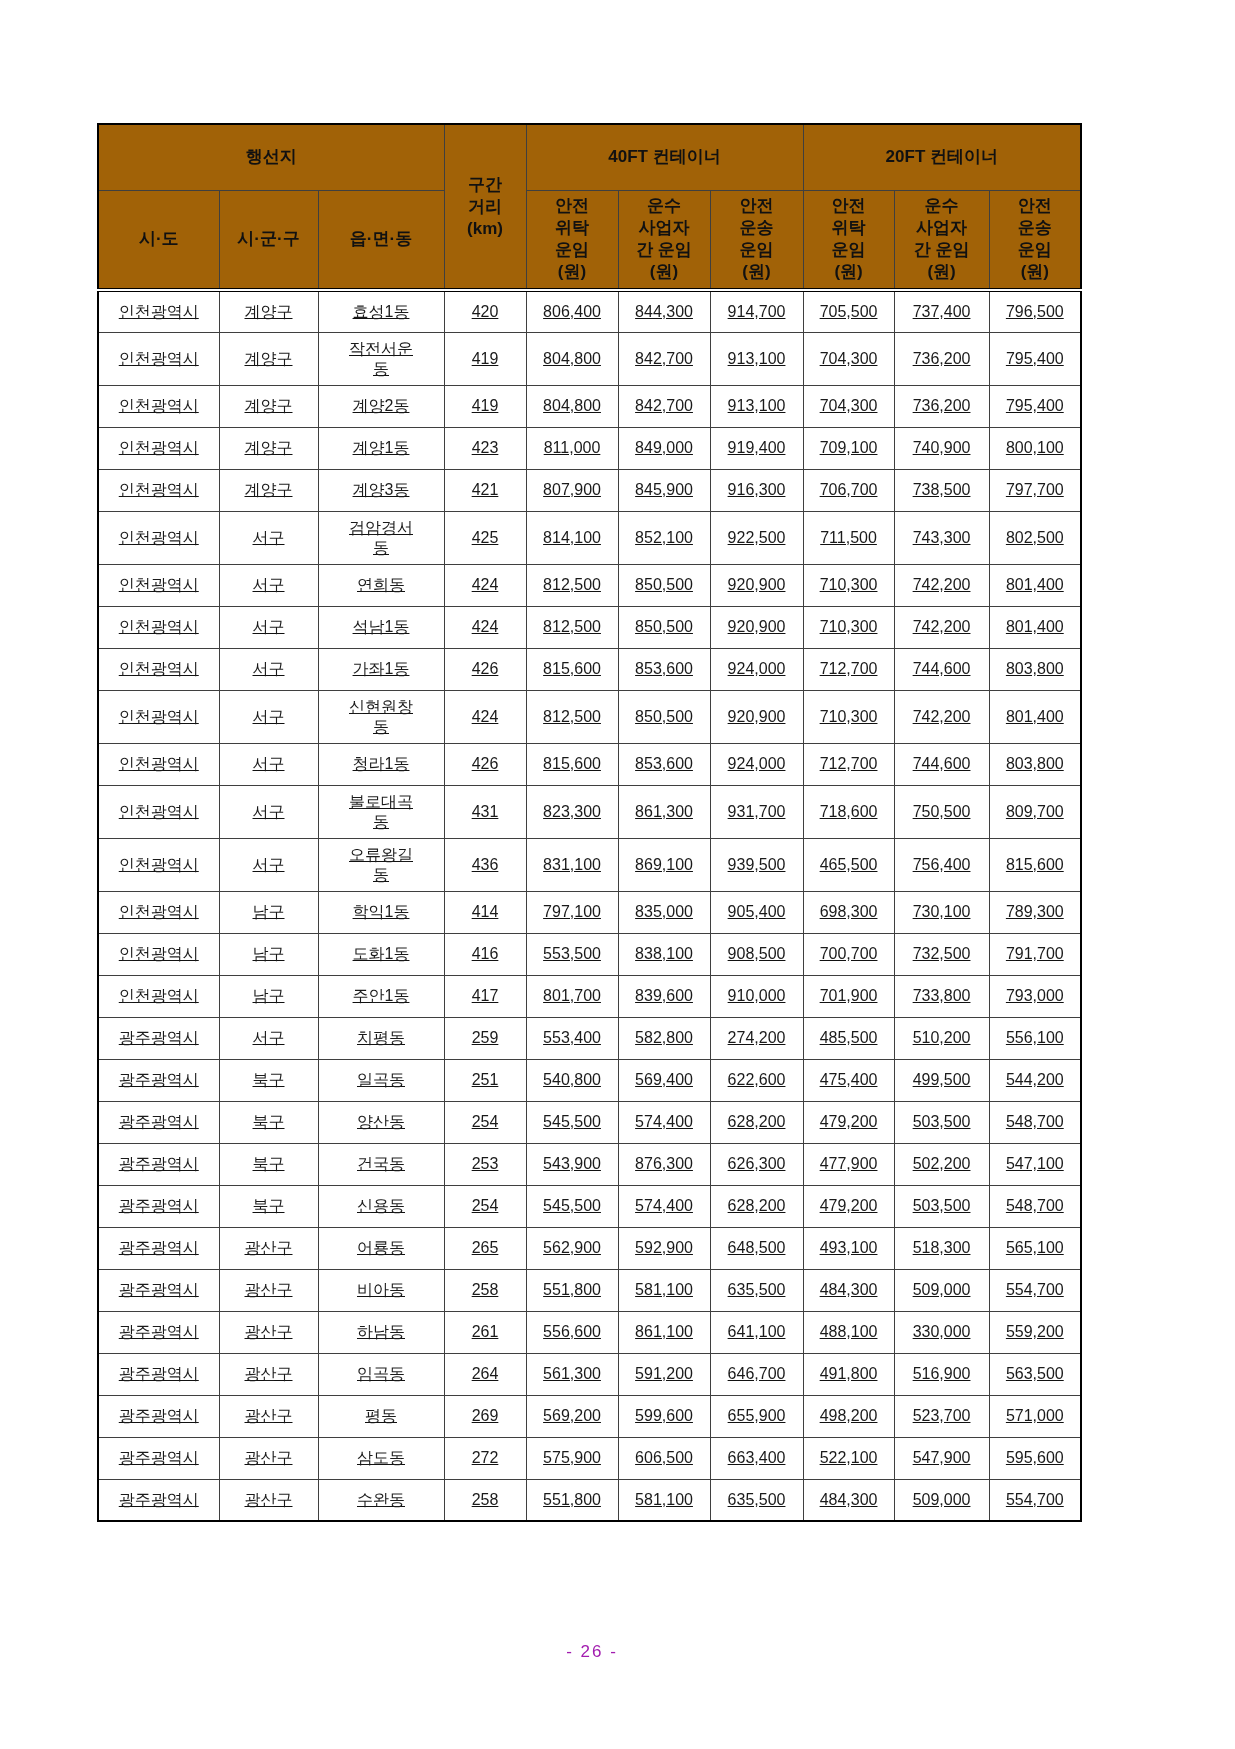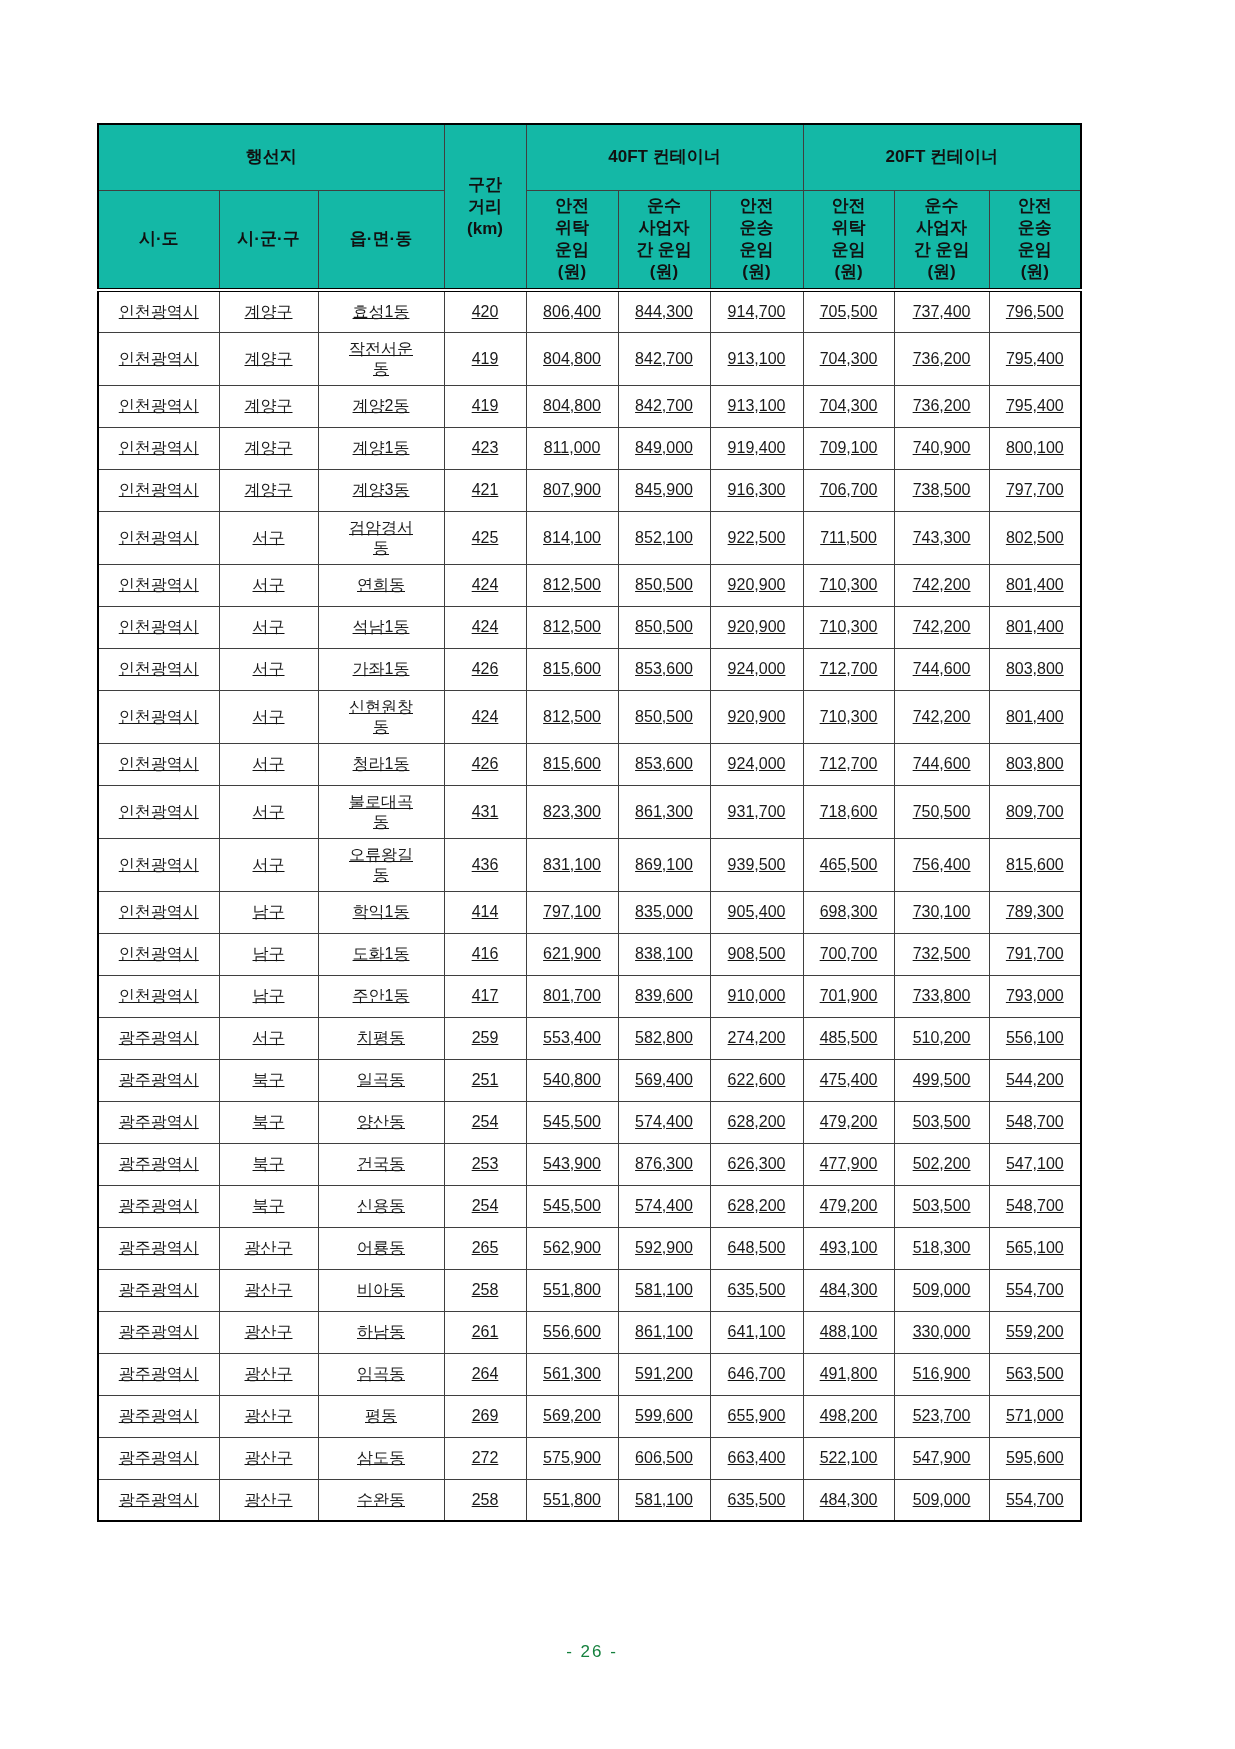--- a/index.html
+++ b/index.html
@@ -24,41 +24,41 @@
     text-align:center;
     vertical-align:middle;
     white-space:pre-line;
     overflow:hidden;
   }
   .fare-table th {
     font-weight:bold;
     font-size:17px;
     line-height:22px;
     padding:2px 2px;
-    background:#14b8a6;
+    background:#a16207;
   }
   .fare-table thead tr.group-row { height:66px; }
   .fare-table thead tr.sub-row   { height:100px; }
   .fare-table thead th.dbl-bottom { border-bottom:4px double #000000; }
   .fare-table td {
     font-size:16px;
     line-height:20px;
     padding:6px 3px;
     font-weight:normal;
     color:#1a1a1a;
   }
   .fare-table tbody tr { height:42px;text-decoration:underline; }
 
   .page-number {
     position:absolute;
     left:97px; top:1642px; width:990px;
     text-align:center;
     font-size:17px;
     letter-spacing:2px;
-    color:#15803d;
+    color:#a21caf;
   }
 </style>
 </head>
 <body>
 
 <div class="page">
 
   <table class="fare-table">
     <colgroup>
       <col style="width:121px">
@@ -283,21 +283,21 @@
           <td>905,400</td>
           <td>698,300</td>
           <td>730,100</td>
           <td>789,300</td>
         </tr>
         <tr>
           <td>인천광역시</td>
           <td>남구</td>
           <td>도화1동</td>
           <td>416</td>
-          <td>621,900</td>
+          <td>553,500</td>
           <td>838,100</td>
           <td>908,500</td>
           <td>700,700</td>
           <td>732,500</td>
           <td>791,700</td>
         </tr>
         <tr>
           <td>인천광역시</td>
           <td>남구</td>
           <td>주안1동</td>

